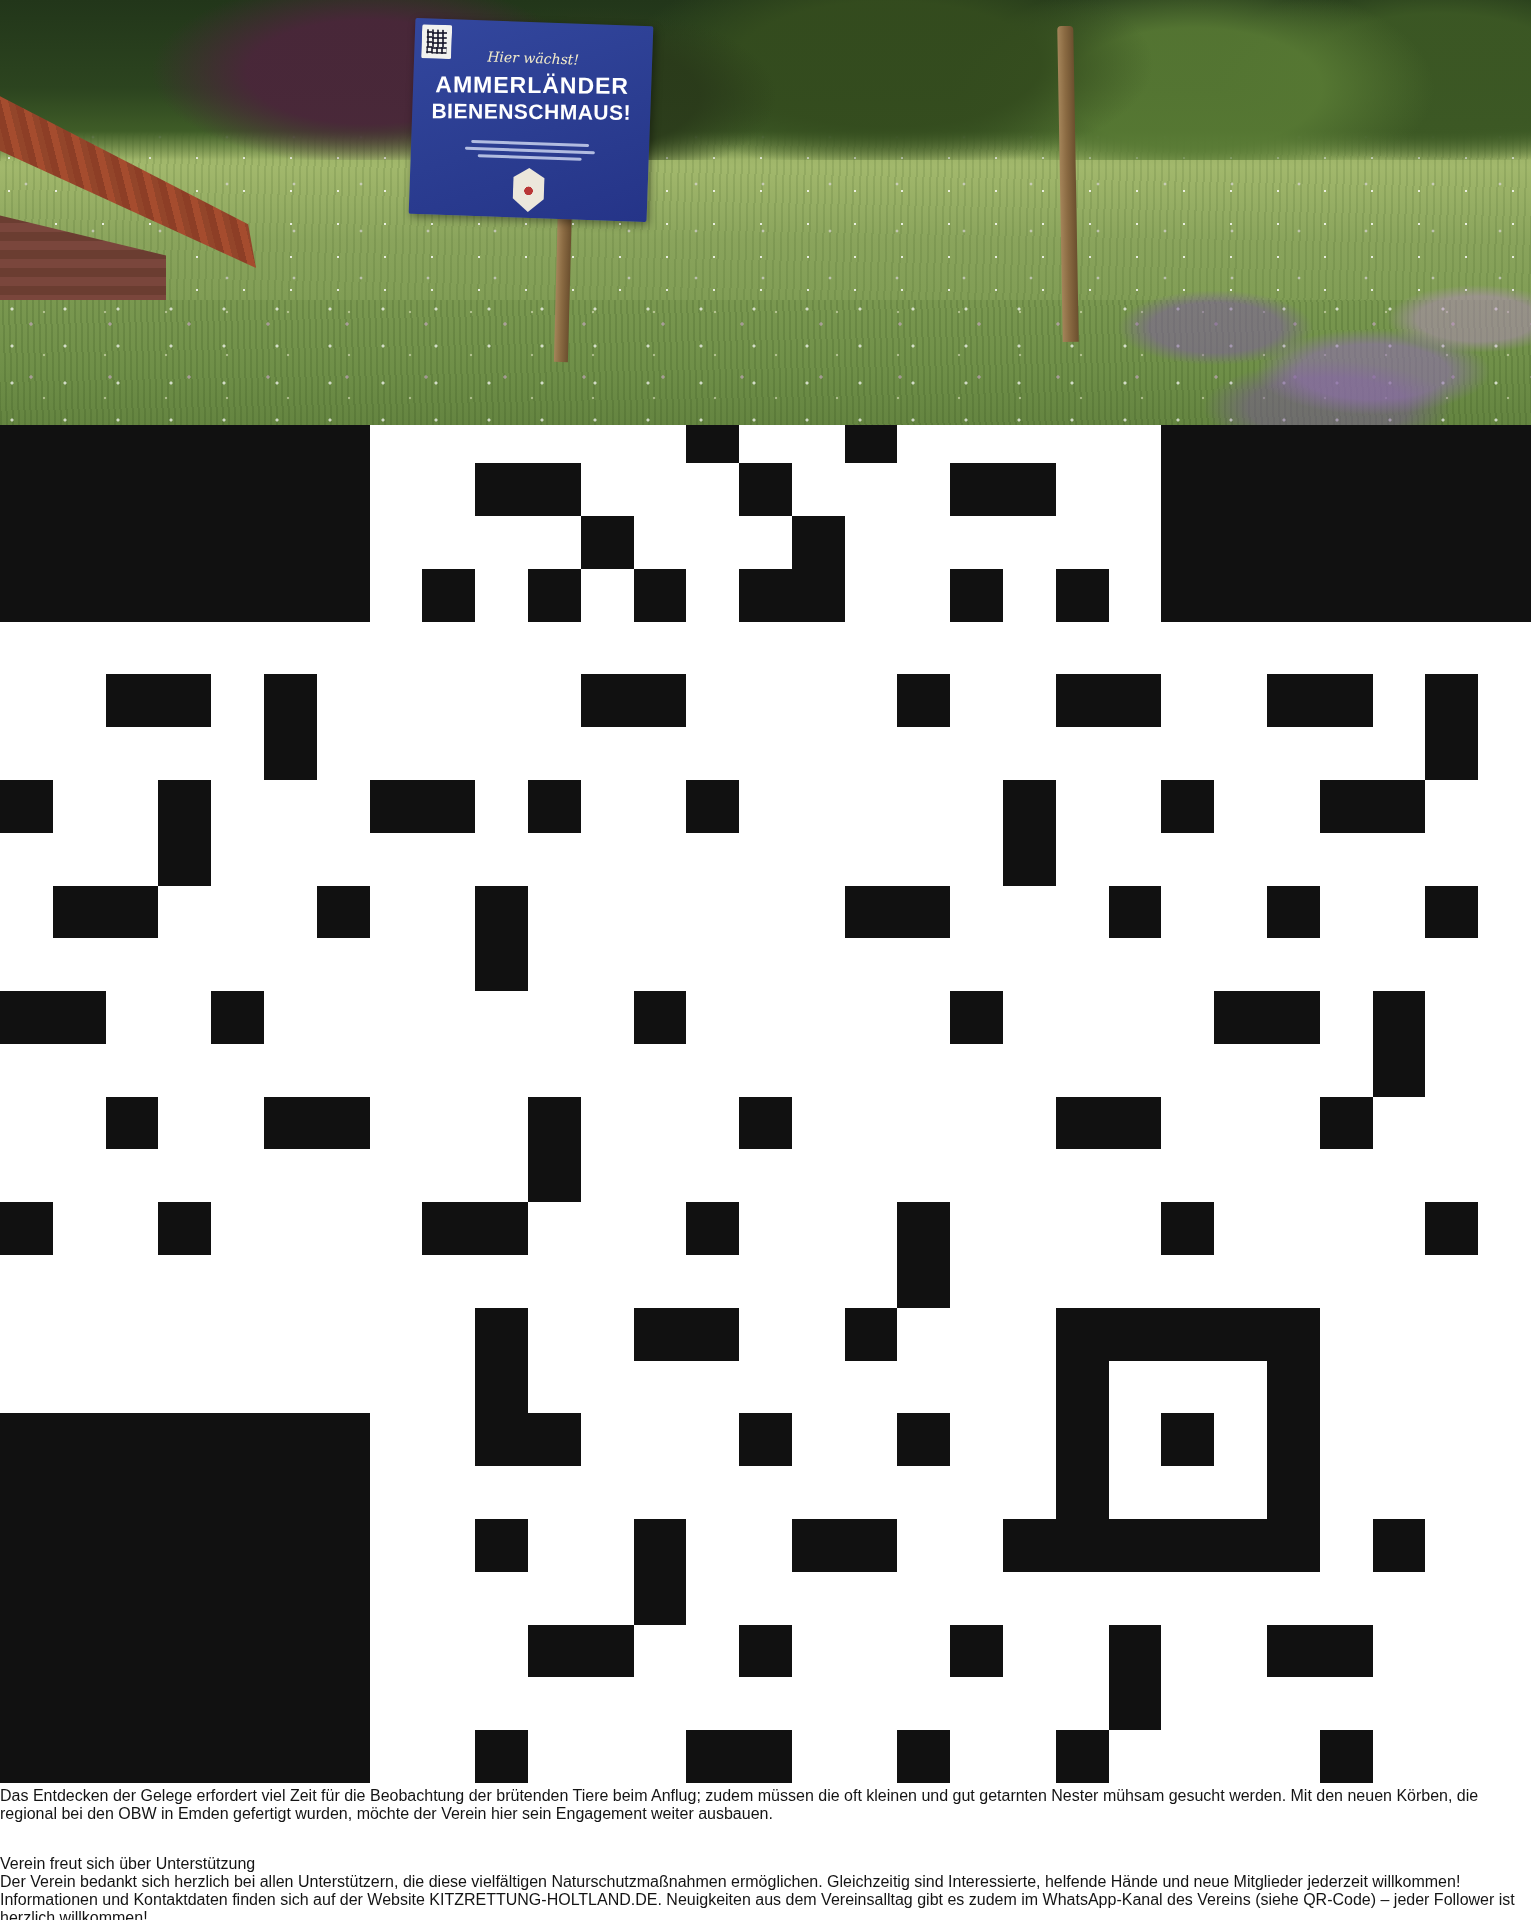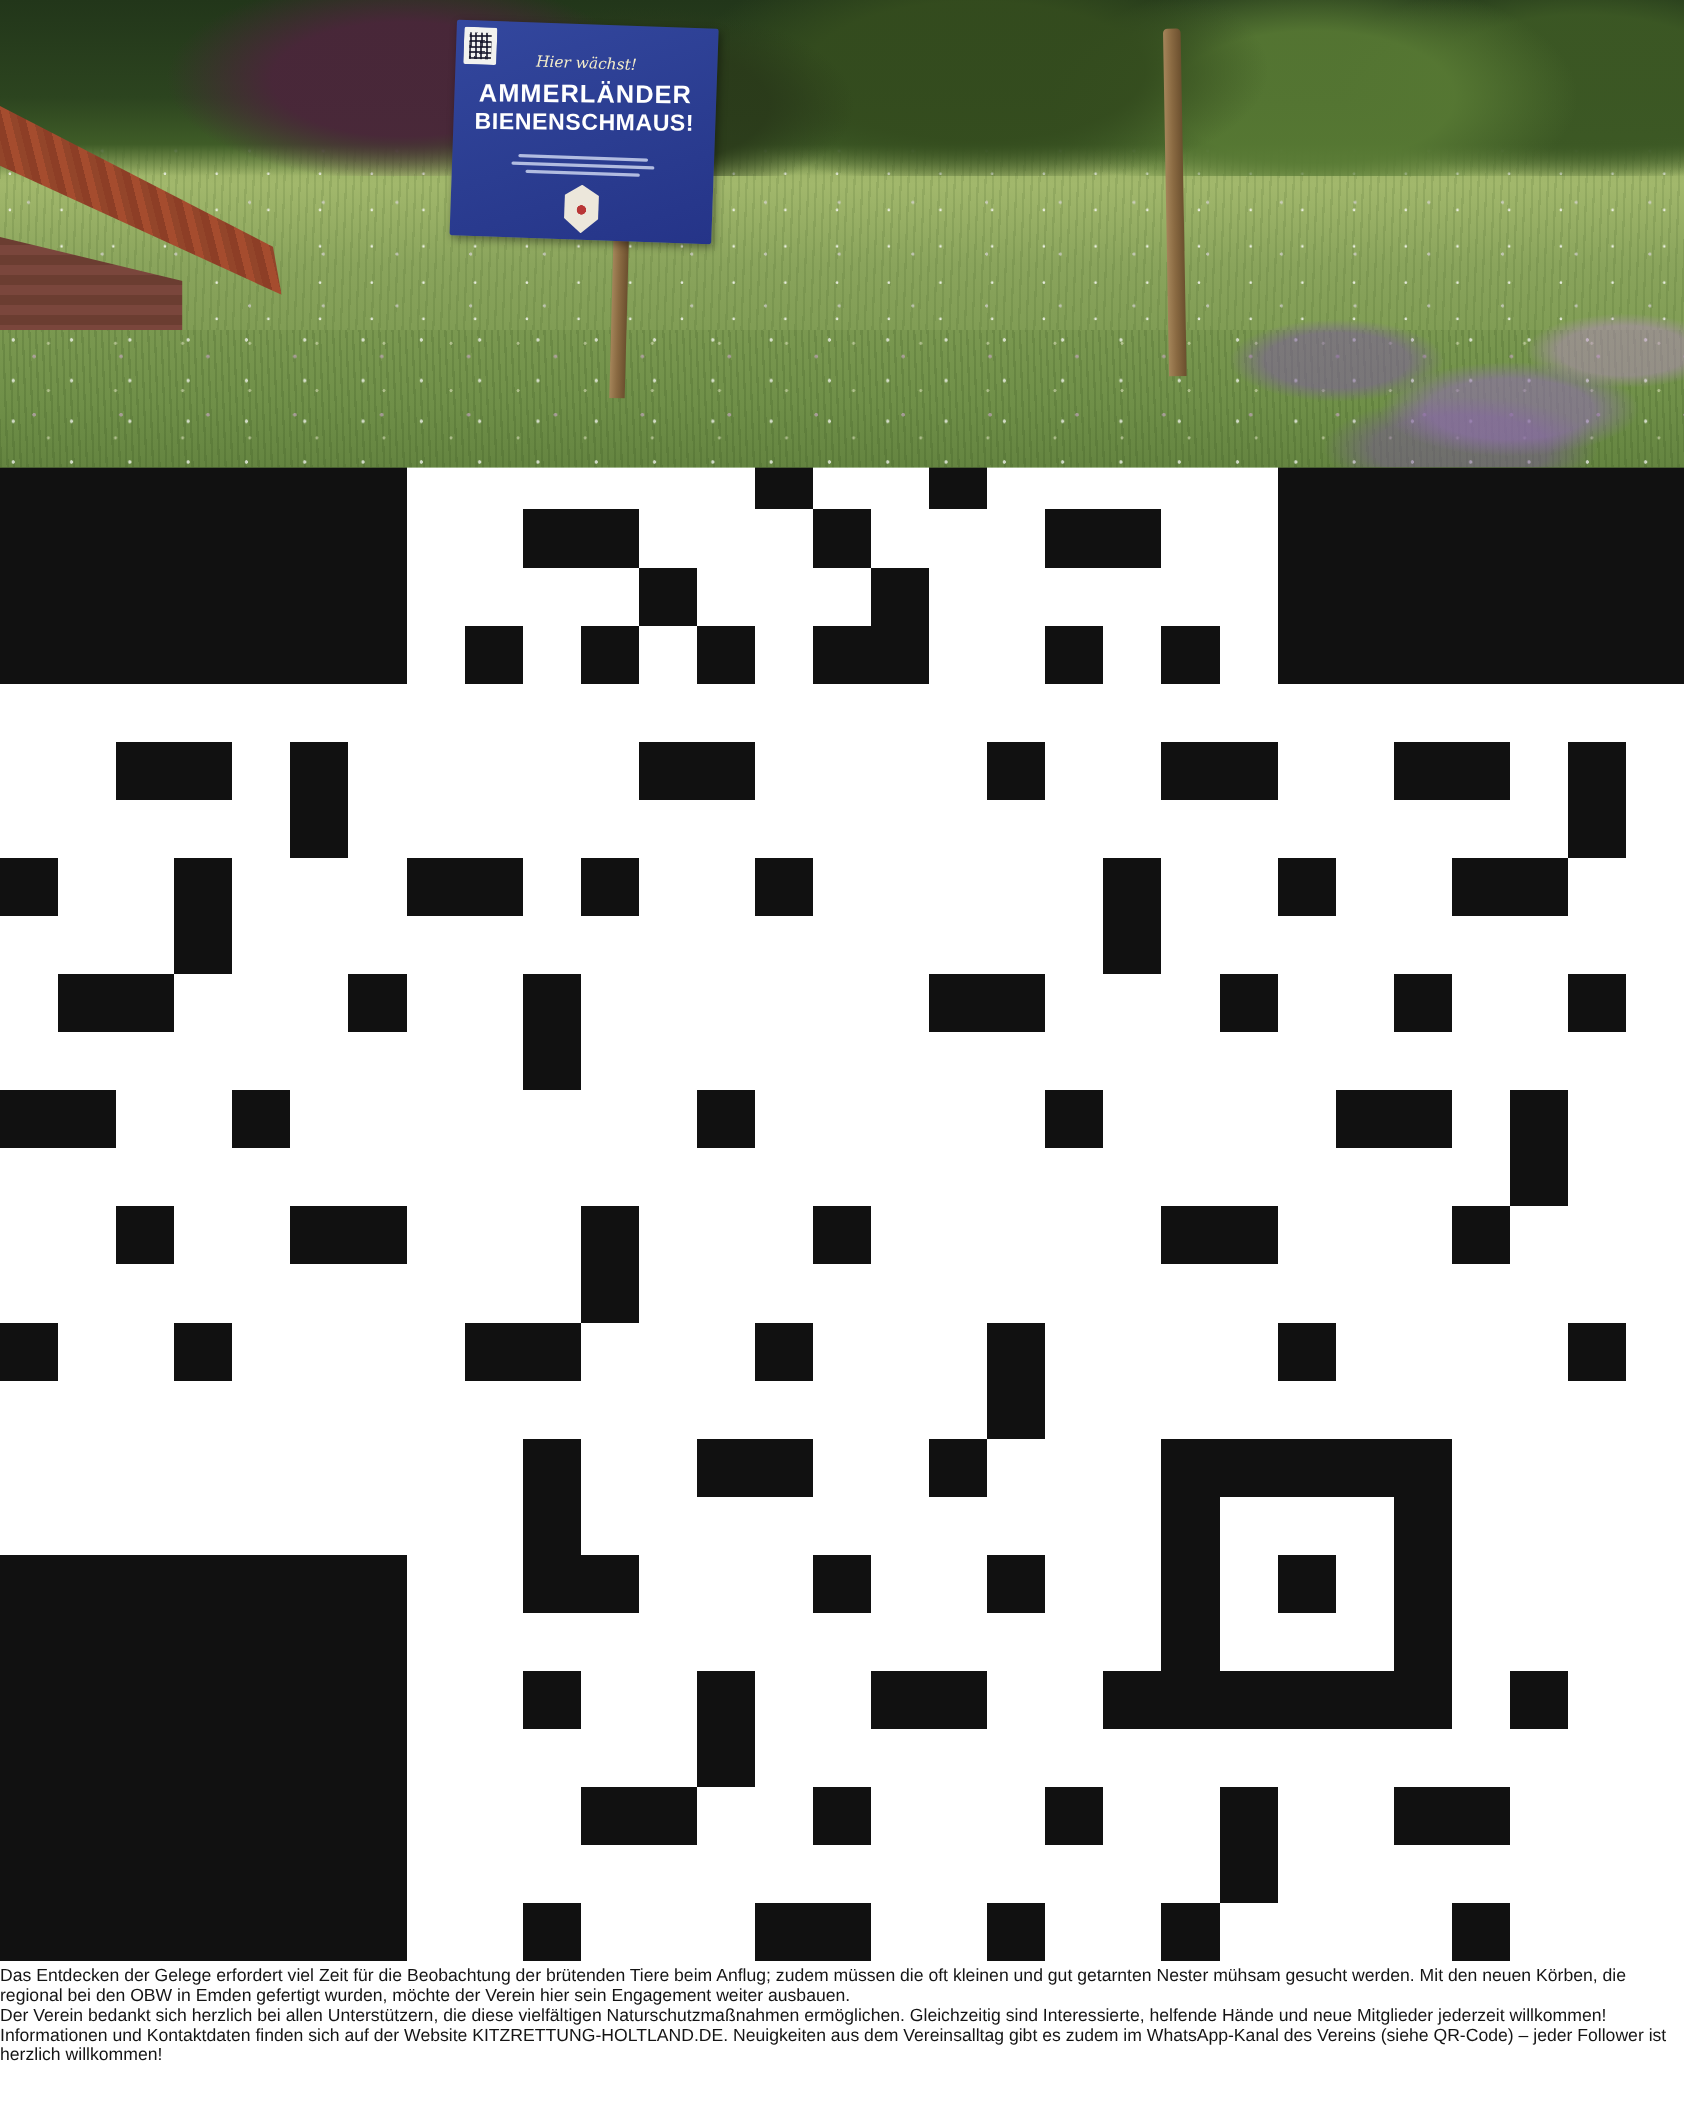--- a/index.html
+++ b/index.html
@@ -425,16 +425,17 @@
     <div class="blade pf-b2"></div>
     <div class="blade pf-b3"></div>
     <div class="blade pf-b4"></div>
     <div class="blade pf-b5"></div>
     <div class="blade pf-b6"></div>
     <div class="blade pf-stalk"></div>
   </div>
 
   <div class="right-col">
     <div class="para">Das Entdecken der Gelege erfordert viel Zeit für die Beobachtung der brütenden Tiere beim Anflug; zudem müssen die oft kleinen und gut getarnten Nester mühsam gesucht werden. Mit den neuen Körben, die regional bei den OBW in Emden gefertigt wurden, möchte der Verein hier sein Engagement weiter ausbauen.</div>
+    <div class="head" style="margin-top:32px">Verein freut sich über Unterstützung</div>
     <div class="para">Der Verein bedankt sich herzlich bei allen Unterstützern, die diese vielfältigen Naturschutzmaßnahmen ermöglichen. Gleichzeitig sind Interessierte, helfende Hände und neue Mitglieder jederzeit willkommen! Informationen und Kontaktdaten finden sich auf der Website KITZRETTUNG-HOLTLAND.DE. Neuigkeiten aus dem Vereinsalltag gibt es zudem im WhatsApp-Kanal des Vereins (siehe QR-Code) – jeder Follower ist herzlich willkommen!</div>
   </div>
 
 </div>
 
 </body></html>

